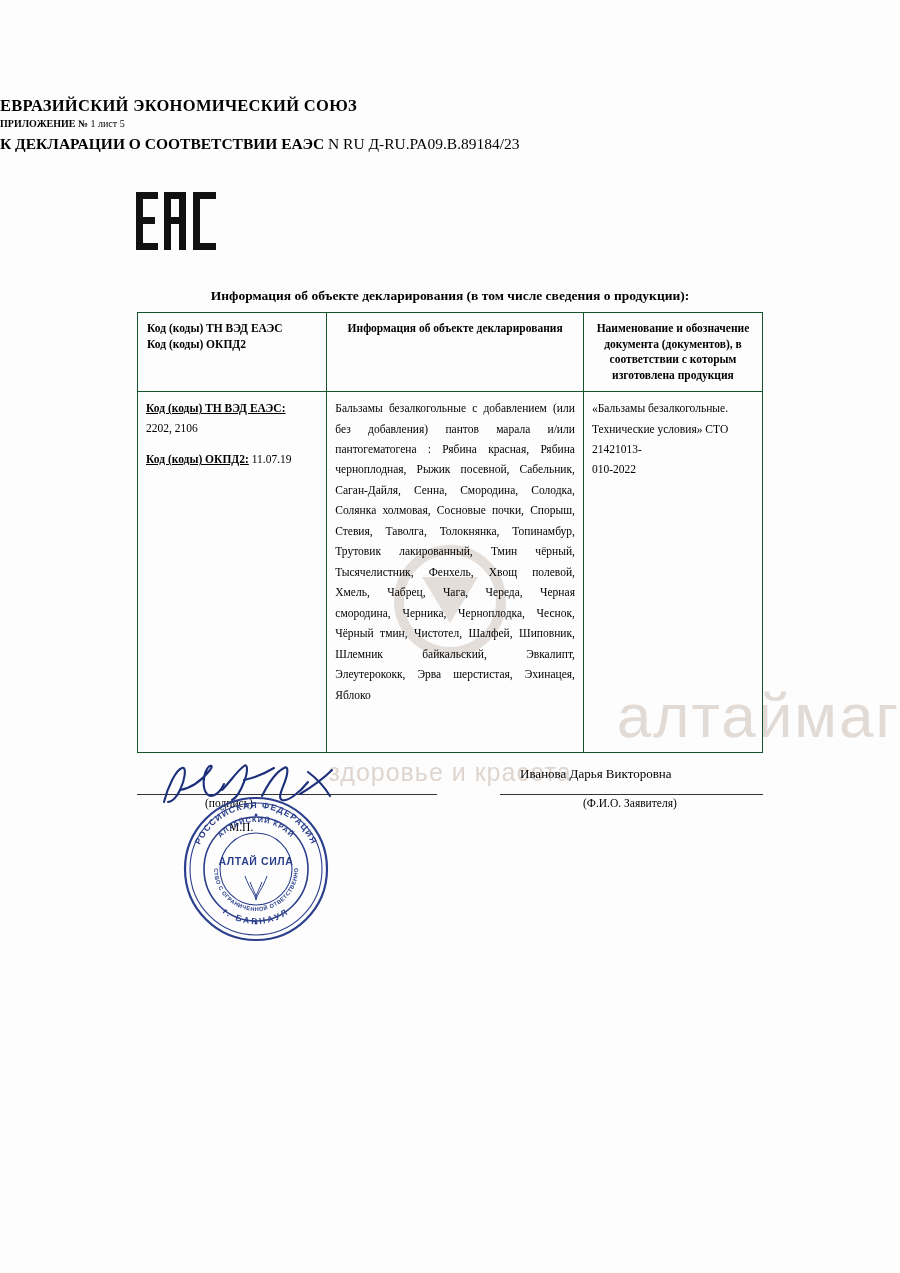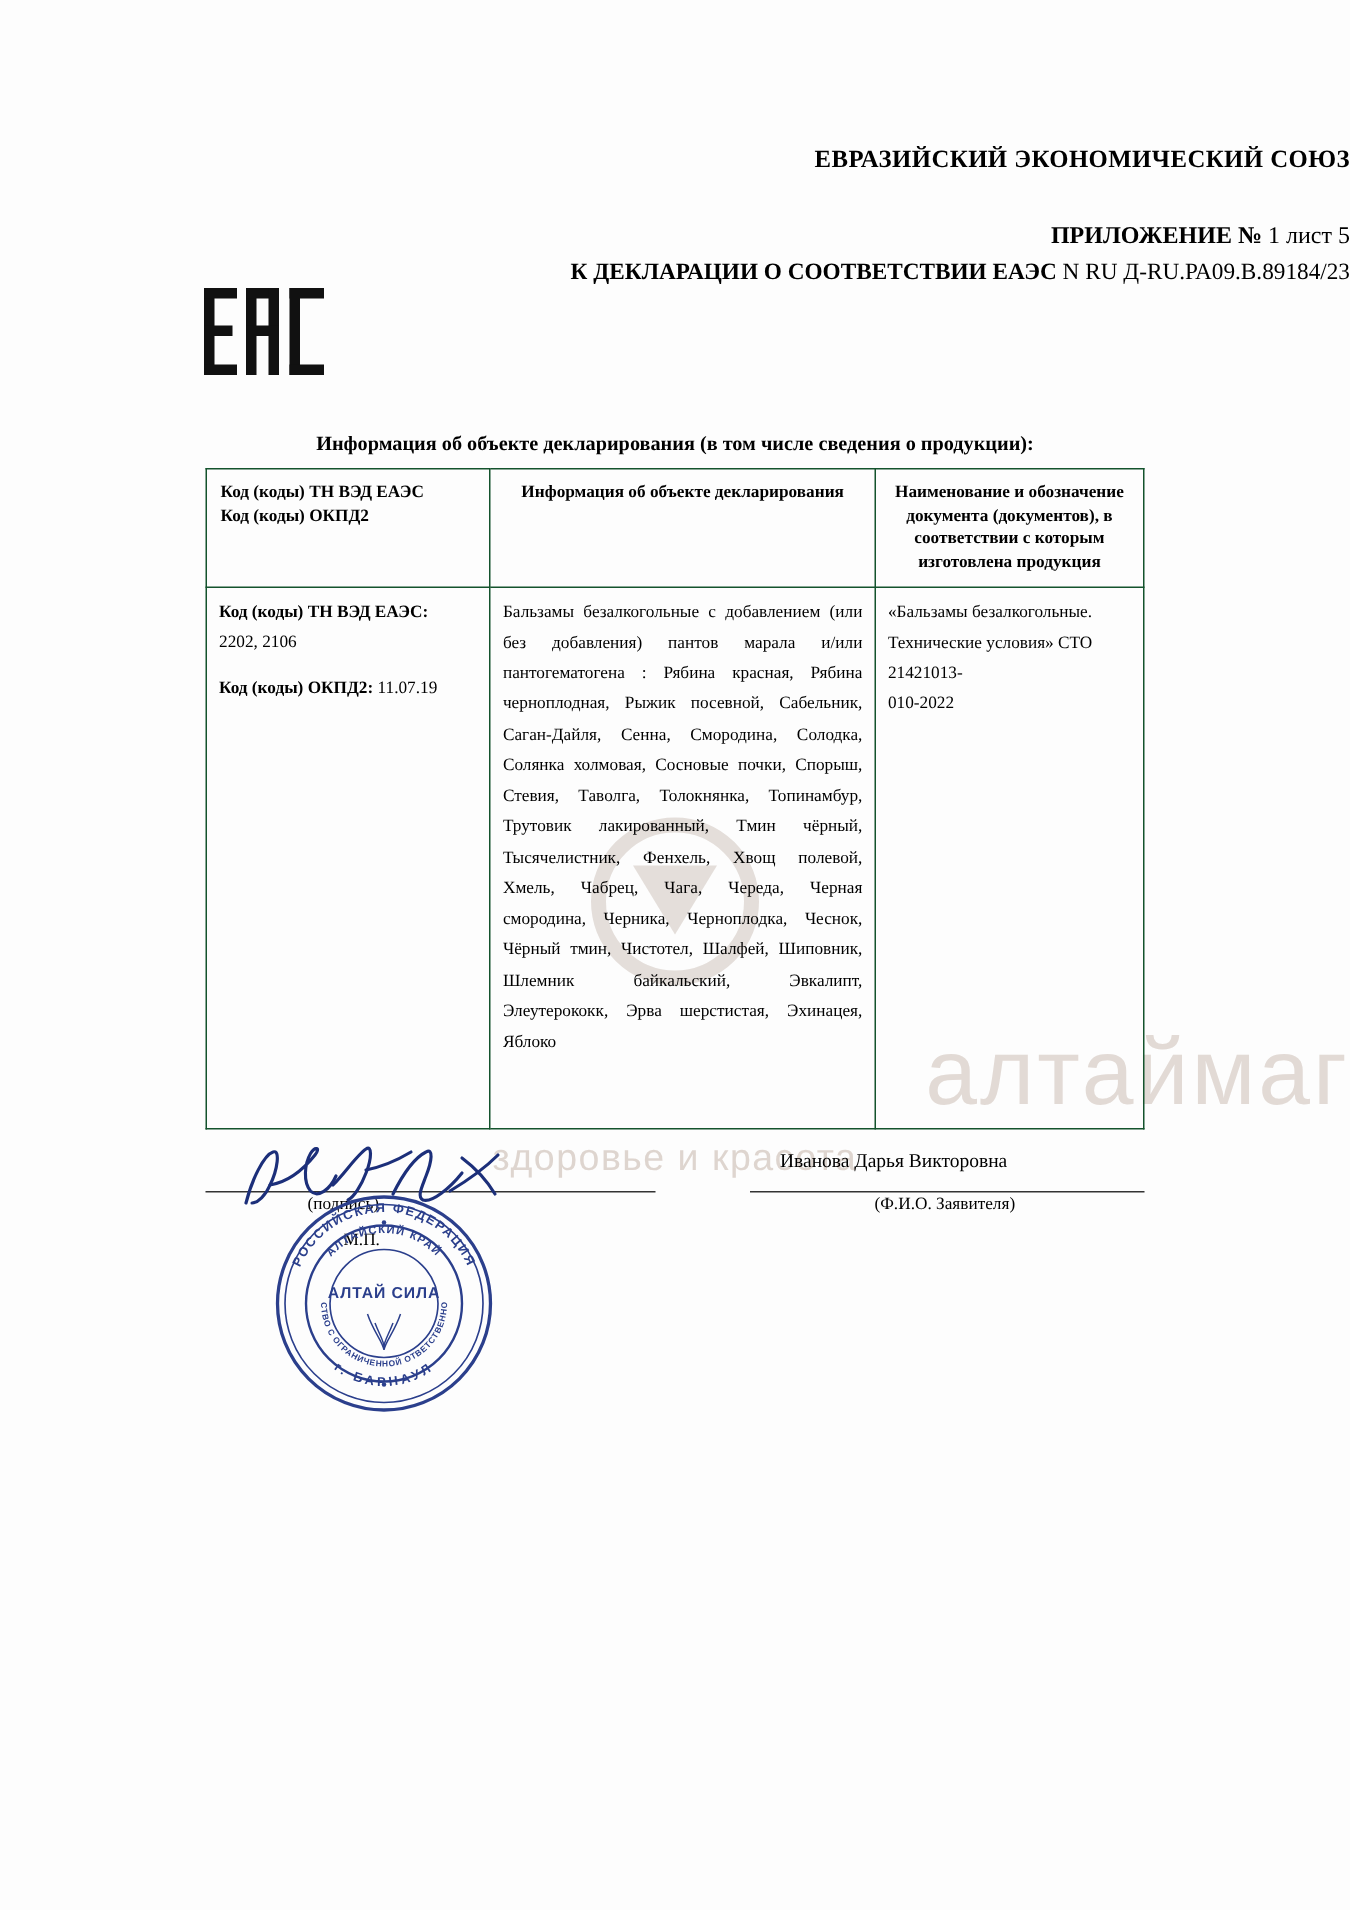--- a/index.html
+++ b/index.html
@@ -78,31 +78,31 @@
     letter-spacing: 1px;
     color: rgba(196,180,170,0.55);
   }
 
   
   .doc-header {
     position: absolute;
     left: 0;
     top: 96px;
     width: 900px;
-    text-align: right;
+    text-align: left;
     z-index: 10;
   }
   .hdr-line1 {
     font-size: 16.5px;
     font-weight: bold;
     letter-spacing: 0.3px;
   }
   .hdr-line2 {
-    margin-top: 33px;
-    font-size: 16px;
+    margin-top: 2px;
+    font-size: 10px;
     font-weight: bold;
   }
   .hdr-line2 .thin {
     font-weight: normal;
   }
   .hdr-line3 {
     margin-top: 6px;
     font-size: 15.5px;
     font-weight: bold;
   }
@@ -156,21 +156,21 @@
     padding-top: 8px;
   }
   th.col1 { width: 190px; text-align: left; padding-left: 9px; }
   th.col2 { width: 262px; }
   th.col3 { width: 174px; margin-left: 25px; }
 
   td.c1 { width: 190px; line-height: 1.75; }
   td.c2 { width: 262px; text-align: justify; line-height: 1.78; }
   td.c3 { width: 174px; line-height: 1.78; margin-left: 45px; }
 
-  td.c1 .bold { font-weight: bold; }
+  td.c1 .bold { font-weight: bold; text-decoration: underline; }
   .c1-row { display: block; }
   .c1-gap { display: block; height: 11px; }
 
   .body-row td { height: 346px; }
 
   
   .sig-name {
     position: absolute;
     left: 520px;
     top: 766px;

